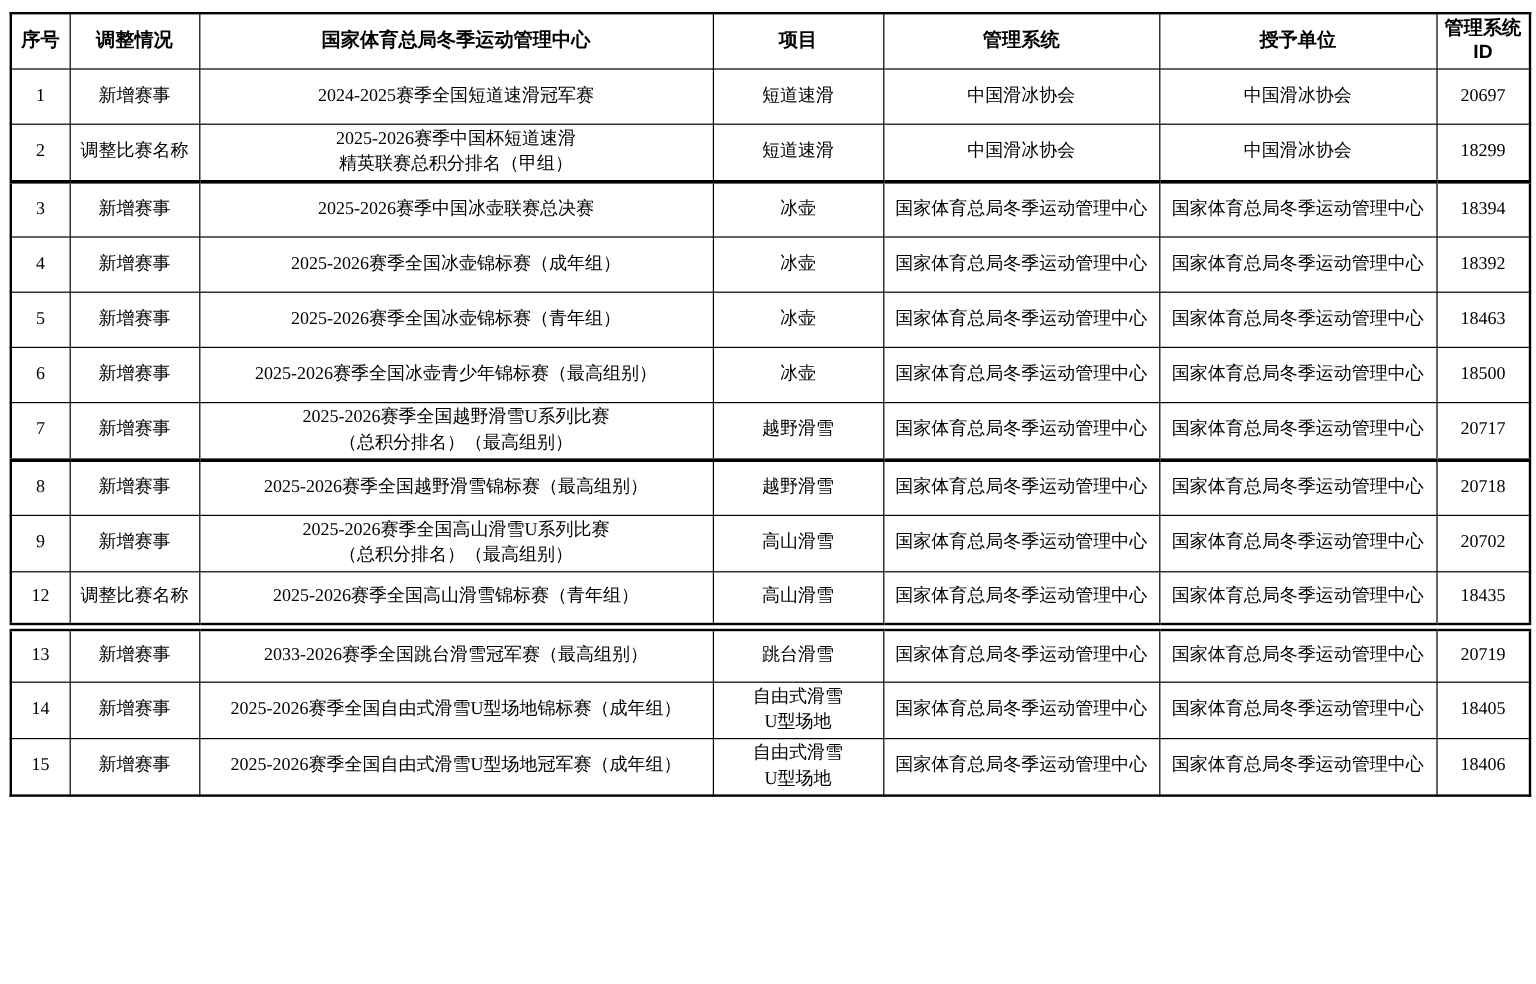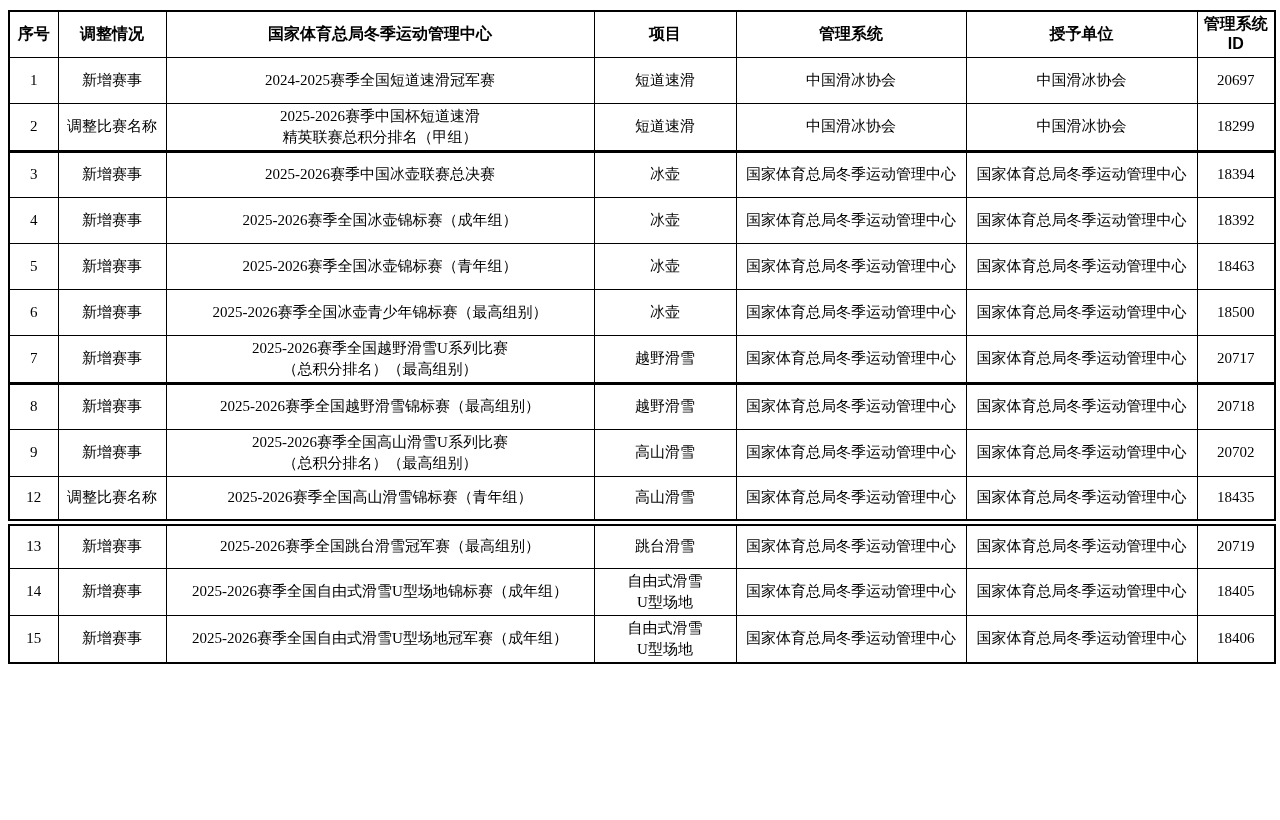--- a/index.html
+++ b/index.html
@@ -157,21 +157,21 @@
     <td>调整比赛名称</td>
     <td>2025-2026赛季全国高山滑雪锦标赛（青年组）</td>
     <td>高山滑雪</td>
     <td>国家体育总局冬季运动管理中心</td>
     <td>国家体育总局冬季运动管理中心</td>
     <td>18435</td>
   </tr>
       <tr>
     <td>13</td>
     <td>新增赛事</td>
-    <td>2025-2026赛季全国跳台滑雪冠军赛（最高组别）</td>
+    <td>2033-2026赛季全国跳台滑雪冠军赛（最高组别）</td>
     <td>跳台滑雪</td>
     <td>国家体育总局冬季运动管理中心</td>
     <td>国家体育总局冬季运动管理中心</td>
     <td>20719</td>
   </tr>
       <tr>
     <td>14</td>
     <td>新增赛事</td>
     <td>2025-2026赛季全国自由式滑雪U型场地锦标赛（成年组）</td>
     <td>自由式滑雪

